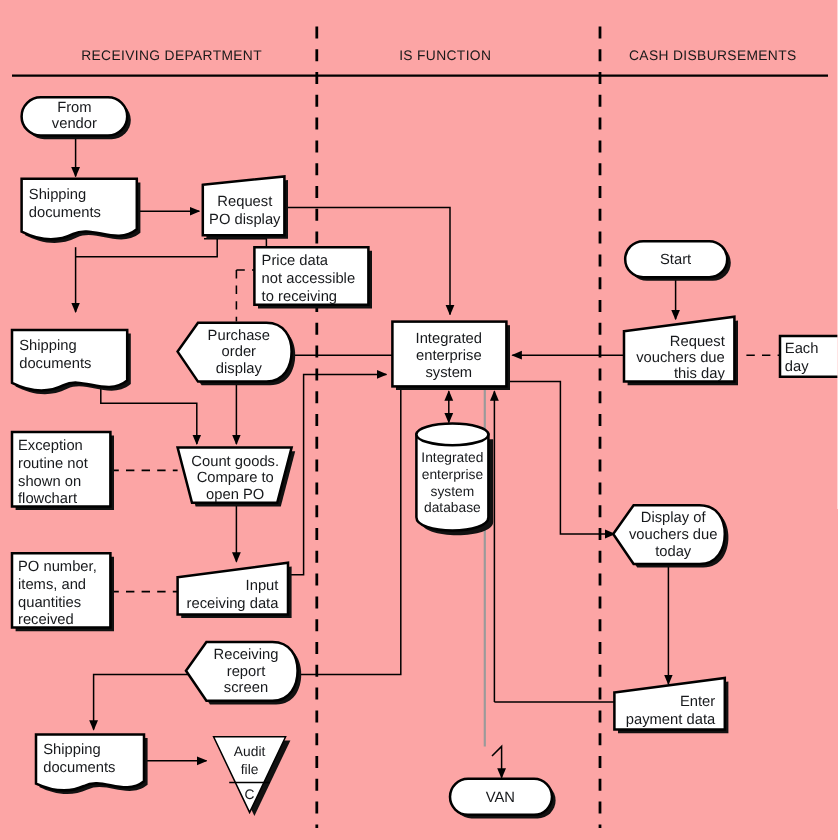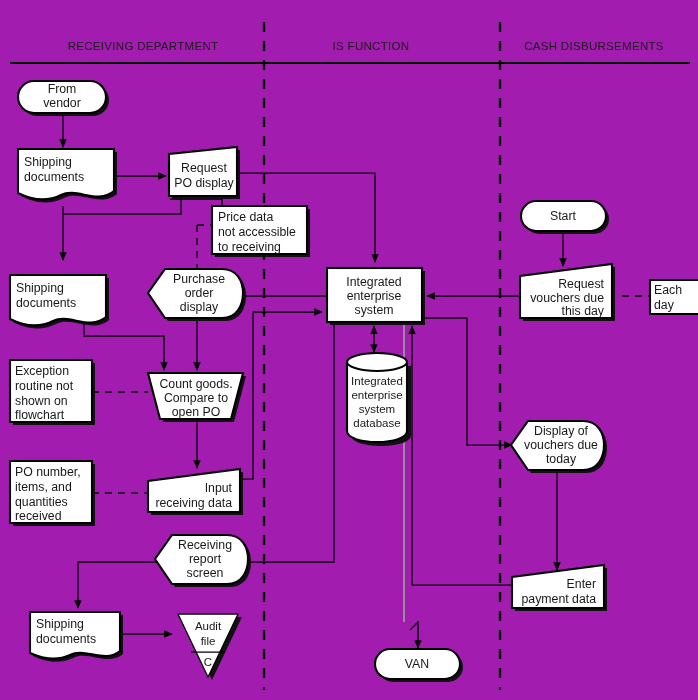--- a/index.html
+++ b/index.html
@@ -9,21 +9,21 @@
     background: #ffffff;
   }
   body {
     font-family: "Liberation Sans", sans-serif;
   }
   #canvas-wrap {
     position: relative;
     width: 698px;
     height: 700px;
     overflow: hidden;
-    background: #a21caf;
+    background: #fca5a5;
   }
   svg#flow {
     display: block;
     width: 698px;
     height: 700px;
   }
   .col-head {
     font-family: "Liberation Sans", sans-serif;
     font-size: 11.5px;
     fill: #1a1a1a;

